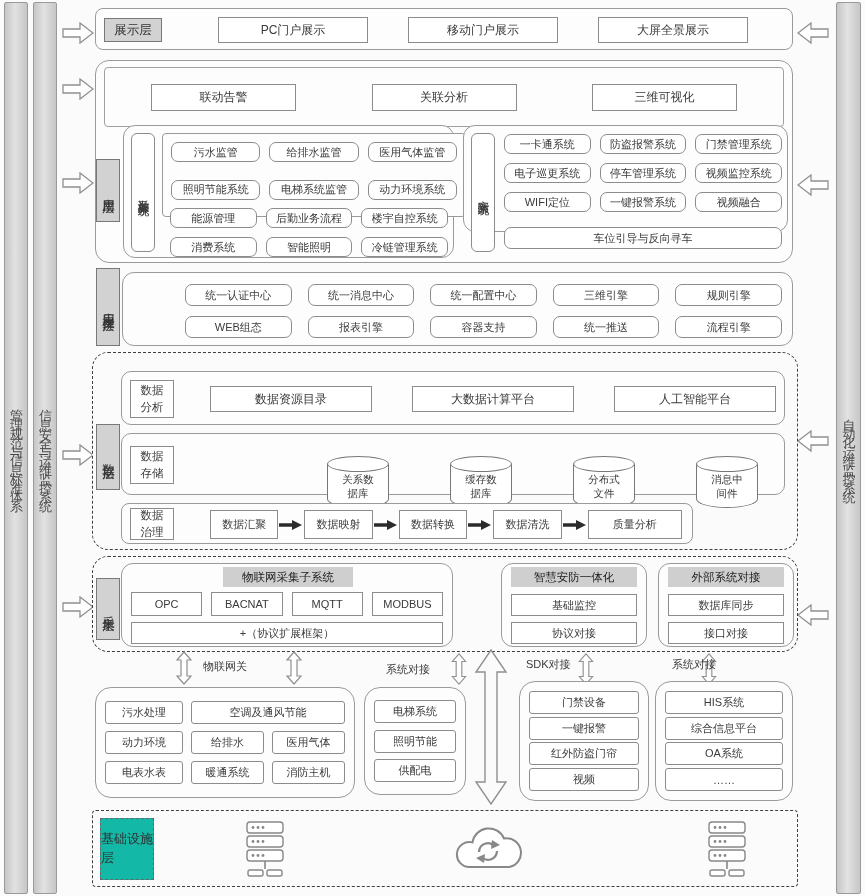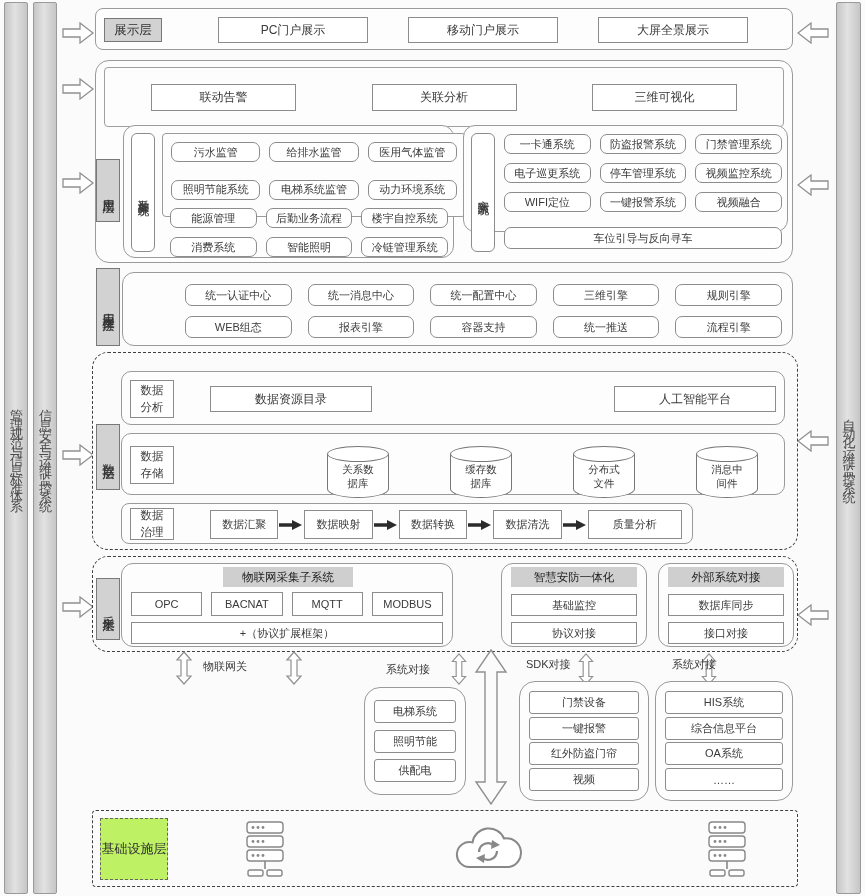--- a/index.html
+++ b/index.html
@@ -59,21 +59,21 @@
   .subsys{position:absolute;border:1.2px solid #9a9a9a;border-radius:12px;background:#fdfdfd;box-sizing:border-box;}
   .grid3{position:absolute;display:grid;grid-template-columns:repeat(3,1fr);gap:9px 9px;}
   .grid3 .box{height:20px;}
   .boxed-items{border:1px solid #9a9a9a;border-radius:4px;padding:8px;background:#fdfdfd;}
   .grid5{position:absolute;left:10px;right:10px;top:11px;display:grid;grid-template-columns:repeat(5,1fr);gap:10px 16px;padding-left:52px;}
   .grid5 .box{height:22px;}
   
   .subrow{position:absolute;border:1.2px solid #9a9a9a;border-radius:10px;background:#fdfdfd;box-sizing:border-box;}
   .analysis-boxes{position:absolute;left:88px;right:8px;top:14px;display:flex;justify-content:space-between;}
   .analysis-boxes .box{width:162px;height:26px;font-size:12px;}
-  .storage-row{position:absolute;left:205px;right:26px;top:12px;display:flex;justify-content:space-between;}
+  .storage-row{position:absolute;left:205px;right:26px;top:22px;display:flex;justify-content:space-between;}
   .cyl{position:relative;width:62px;height:53px;}
   .cyl-body{position:absolute;left:0;top:8px;width:100%;height:44px;border:1px solid #777;border-top:none;
             border-radius:0 0 31px 31px / 0 0 9px 9px;background:#fff;box-sizing:border-box;}
   .cyl-top{position:absolute;left:0;top:0;width:100%;height:16px;border:1px solid #777;border-radius:50%;background:#fff;box-sizing:border-box;}
   .cyl-label{position:absolute;left:50%;transform:translateX(-50%);top:17px;width:40px;text-align:center;
              font-size:10.5px;line-height:1.3;color:#3a3a3a;}
   .gov-row{position:absolute;left:88px;right:10px;top:6px;display:flex;}
   .gov-unit{display:flex;align-items:center;flex:1;}
   .gov-unit .box{flex:1;height:29px;}
   .gov-arrow{flex:0 0 26px;}
@@ -85,22 +85,22 @@
   .stack2 .box{position:absolute;left:9px;right:9px;height:22px;}
   
   .devgrp{position:absolute;border:1.3px solid #9a9a9a;border-radius:16px;background:#fdfdfd;box-sizing:border-box;
           display:flex;flex-direction:column;justify-content:space-evenly;padding:6px 9px;}
   .devrow{display:flex;gap:8px;}
   .devrow .box{height:23px;border-radius:3px;}
   .devgrp .stackbox{height:23px;border-radius:3px;}
   .w78{flex:0 0 78px;} .f1{flex:1;}
   
   .infra-tag{
-    position:absolute;left:7px;top:7px;width:68px;height:62px;background:#bef264;border:1.4px dashed #666;
-    box-sizing:border-box;display:flex;align-items:center;justify-content:center;text-align:center;
+    position:absolute;left:7px;top:7px;width:54px;height:62px;background:#14b8a6;border:1.4px dashed #666;
+    box-sizing:border-box;display:flex;align-items:center;justify-content:center;text-align:left;
     font-size:13px;line-height:1.45;color:#2f2f2f;
   }
   .icon-abs{position:absolute;}
   svg{display:block;}
 </style>
 </head>
 <body>
 
 <div id="canvas">
 
@@ -236,20 +236,21 @@
         <div class="box r7">流程引擎</div>
       </div>
   </div>
 
   <div class="dashed" style="left:92px;top:352px;width:706px;height:198px;">
     <div class="subrow" style="left:28px;top:18px;width:664px;height:54px;">
       <div class="dlabel" style="left:8px;top:8px;width:44px;height:38px;">数据分析</div>
       <div class="analysis-boxes">
 
       <div class="box">数据资源目录</div>
+          <div class="box">大数据计算平台</div>
           <div class="box">人工智能平台</div>
         </div>
     </div>
     <div class="subrow" style="left:28px;top:80px;width:664px;height:62px;">
       <div class="dlabel" style="left:8px;top:12px;width:44px;height:38px;">数据存储</div>
       <div class="storage-row">
 
       <div class="cyl">
           <div class="cyl-body"></div>
           <div class="cyl-top"></div>
@@ -367,20 +368,36 @@
       <svg width="36" height="158" viewBox="0 0 36 158">
         <path d="M18 2 L33 24 H24 V134 H33 L18 156 L3 134 H12 V24 H3 Z" fill="#fbfbfb" stroke="#909090" stroke-width="1.4"></path>
       </svg>
     </div>
 
   <span class="flow-label" style="left:203px;top:659px;">物联网关</span>
   <span class="flow-label" style="left:386px;top:662px;">系统对接</span>
   <span class="flow-label" style="left:526px;top:657px;">SDK对接</span>
   <span class="flow-label" style="left:672px;top:657px;">系统对接</span>
 
+  <div class="devgrp" style="left:95px;top:687px;width:260px;height:111px;">
+    <div class="devrow">
+      <div class="box w78">污水处理</div>
+      <div class="box f1">空调及通风节能</div>
+    </div>
+    <div class="devrow">
+      <div class="box w78">动力环境</div>
+      <div class="box f1">给排水</div>
+      <div class="box f1">医用气体</div>
+    </div>
+    <div class="devrow">
+      <div class="box w78">电表水表</div>
+      <div class="box f1">暖通系统</div>
+      <div class="box f1">消防主机</div>
+    </div>
+  </div>
   <div class="devgrp" style="left:364px;top:687px;width:102px;height:108px;">
 
   <div class="box stackbox">电梯系统</div>
       <div class="box stackbox">照明节能</div>
       <div class="box stackbox">供配电</div>
     </div>
   <div class="devgrp" style="left:519px;top:681px;width:130px;height:120px;">
 
   <div class="box stackbox">门禁设备</div>
       <div class="box stackbox">一键报警</div>

